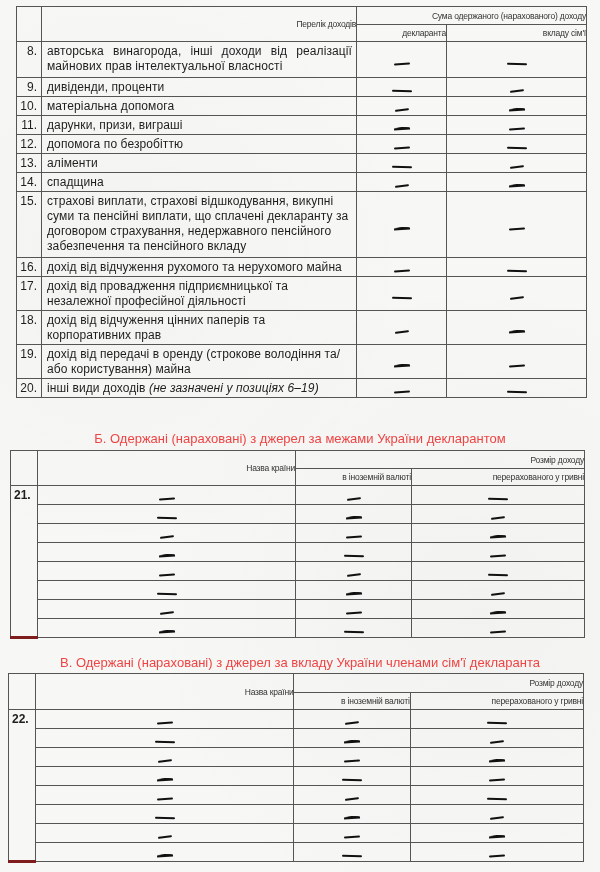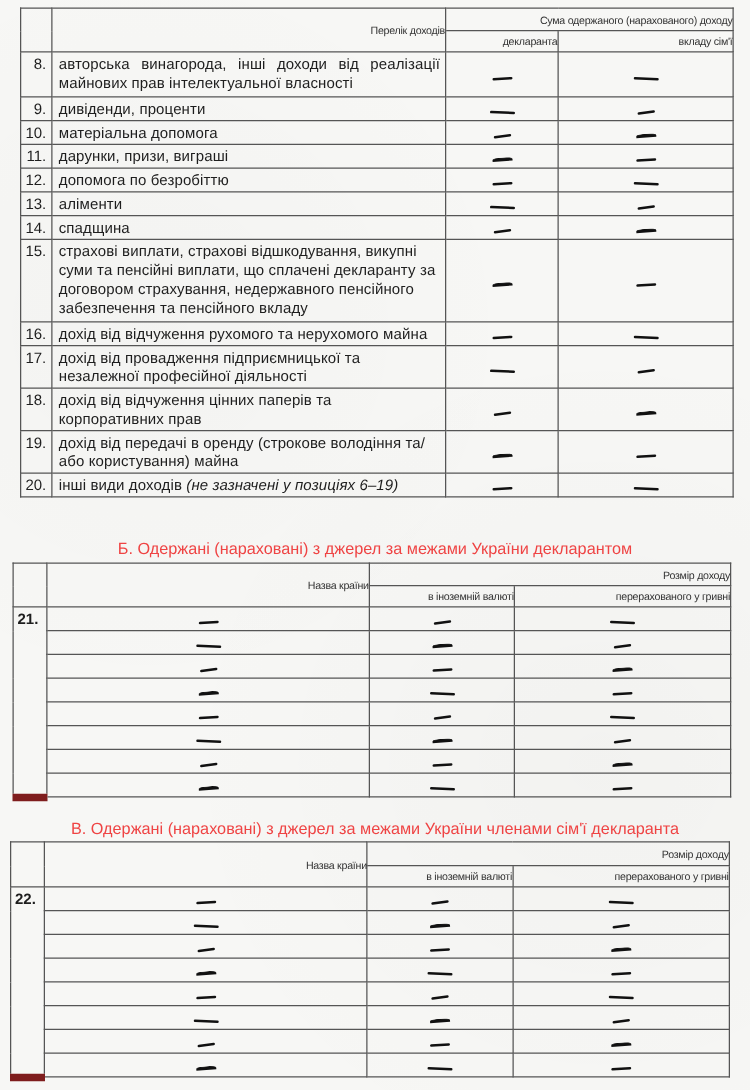--- a/index.html
+++ b/index.html
@@ -53,21 +53,21 @@
   }
   #title-b { top: 431px; }
   #title-c { top: 655px; }
   
   #table-b { left: 10px; top: 450px; width: 574px; }
   #table-c { left: 8px; top: 673px; width: 576px; }
   table.foreign col.c-num { width: 27px; }
   table.foreign col.c-country { width: 258px; }
   table.foreign col.c-fx { width: 116px; }
   table.foreign col.c-uah { width: 173px; }
-  table.foreign td.rownum-cell { vertical-align: top; font-size: 12px; font-weight: bold; padding: 2px 0 0 3px; border-bottom: 6px solid #7f1d1d; margin-top: 40px; }
+  table.foreign td.rownum-cell { vertical-align: top; font-size: 12px; font-weight: bold; padding: 2px 0 0 3px; border-bottom: 3px solid #7f1d1d; margin-top: 40px; }
   table.foreign tr.data td { height: 17px; }
   table.foreign tr.hdr1 td { height: 17px; }
   table.foreign tr.hdr2 td { height: 16px; }
 </style>
 </head>
 <body>
 
 <div class="page-noise"></div>
 
 <table class="form" id="table-a">
@@ -227,21 +227,21 @@
         <td class="dash-cell"><span class="dash arc"></span></td>
       </tr>
       <tr class="data">
         <td class="dash-cell"><span class="dash arc"></span></td>
         <td class="dash-cell"><span class="dash w2"></span></td>
         <td class="dash-cell"><span class="dash "></span></td>
       </tr>
     </tbody>
 </table>
 
-<div class="section-title" id="title-c">В. Одержані (нараховані) з джерел за межами України членами сім'ї декларанта</div>
+<div class="section-title" id="title-c">В. Одержані (нараховані) з джерел за вкладу України членами сім'ї декларанта</div>
 <table class="form foreign" id="table-c">
   <colgroup>
       <col class="c-num">
       <col class="c-country">
       <col class="c-fx">
       <col class="c-uah">
     </colgroup>
   <tbody>
       <tr class="hdr1" style="height:19px">
     <td rowspan="2"></td>

